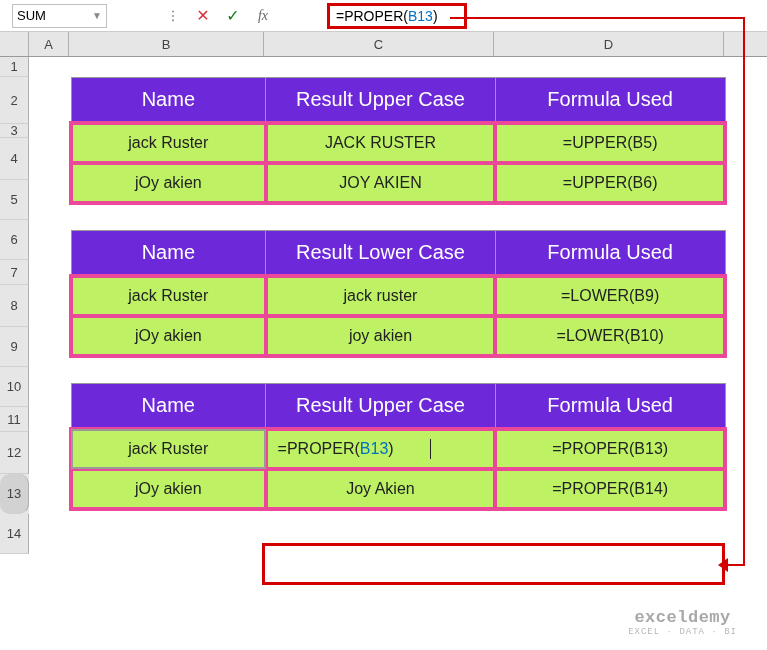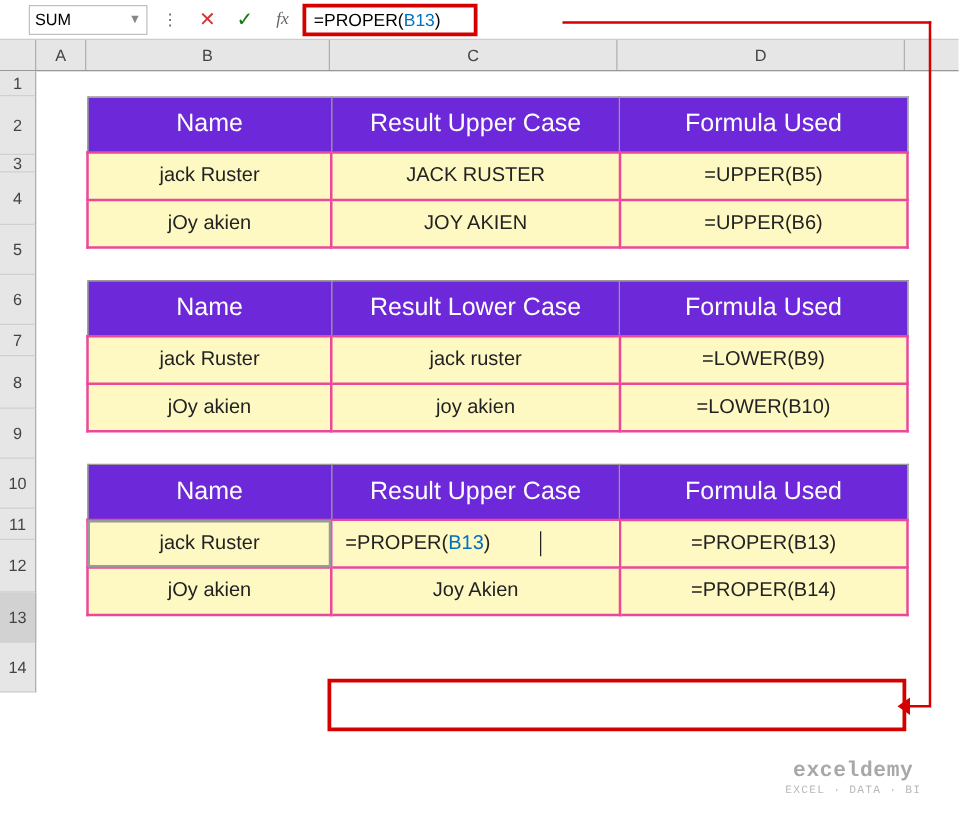--- a/index.html
+++ b/index.html
@@ -11,21 +11,22 @@
       position: relative;
       overflow: hidden;
     }
     
     .formula-bar {
       display: flex;
       align-items: center;
       height: 32px;
       border-bottom: 1px solid #ccc;
       background: #fff;
-      padding: 0 23px;
+      padding: 0 12px;
+      gap: 48px;
     }
     
     .name-box {
       width: 95px;
       height: 24px;
       border: 1px solid #c0c0c0;
       padding: 0 4px;
       display: flex;
       align-items: center;
       justify-content: space-between;
@@ -111,21 +112,21 @@
     .row-header {
       display: flex;
       align-items: center;
       justify-content: center;
       font-size: 13px;
       color: #444;
       border-right: 1px solid #b0b0b0;
       border-bottom: 1px solid #d0d0d0;
     }
     
-    .row-header.selected { background: #d2d2d2; }
+    .row-header.selected { background: #d2d2d2; border-radius: 10px; }
     
     .content {
       flex: 1;
       padding: 20px 40px 0 40px;
     }
     
     .title-row {
       background: #2a3c5a;
       color: #fff;
       font-size: 20px;
@@ -151,26 +152,26 @@
     th {
       background: #6d28d9;
       color: #fff;
       font-weight: normal;
       font-size: 20px;
       padding: 10px 0;
       border: 1px solid #999;
     }
     
     td {
-      border: 2px solid #ec4899;
+      border: 4px solid #ec4899;
       text-align: center;
       padding: 9px 0;
       font-size: 16px;
       color: #222;
-      background: #fef9c3;
+      background: #bef264;
       margin-top: 40px;
     }
     
     td.editing-cell {
       text-align: left;
       padding-left: 10px;
       position: relative;
     }
     
     td.editing-cell::after {

